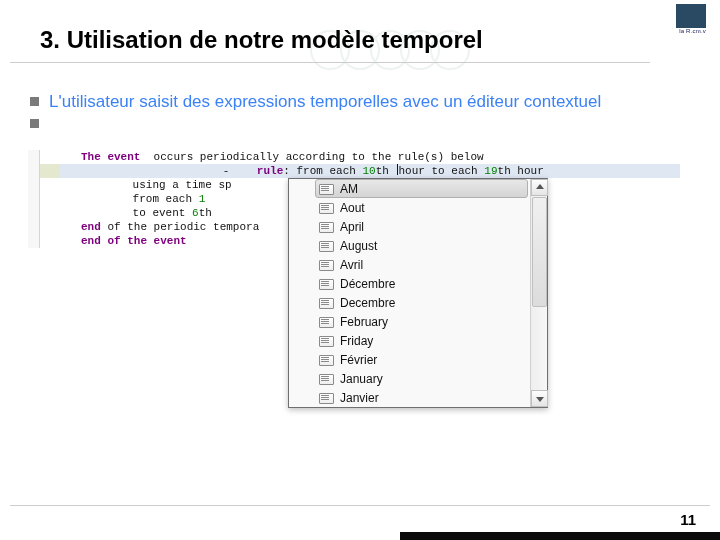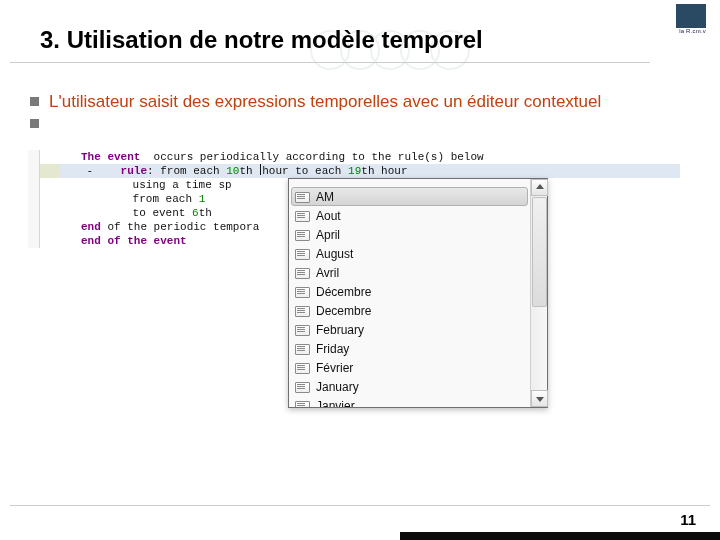--- a/index.html
+++ b/index.html
@@ -1,41 +1,41 @@
 <!DOCTYPE html>
 <html><head>
 <meta charset="utf-8">
 <style>
   * { box-sizing: border-box; margin: 0; padding: 0; }
   html, body { width: 720px; height: 540px; font-family: Arial, Helvetica, sans-serif; background: #fff; }
-  .slide { position: relative; width: 720px; height: 540px; background: #fff; overflow: hidden; }
+  .slide { position: relative; width: 720px; height: 540px; background: #fff; overflow: hidden; text-align: center; }
   .logo { position: absolute; top: 4px; right: 14px; width: 46px; height: 30px; }
   .logo .bg { position: absolute; top: 0; left: 16px; width: 30px; height: 24px; background: #2a4a64; }
   .logo .txt { position: absolute; bottom: 0; right: 0; font-size: 6px; color: #1a1a54; letter-spacing: .2px; }
   .title { position: absolute; top: 26px; left: 40px; font-size: 24px; font-weight: bold; color: #000; }
   .title-line { position: absolute; top: 62px; left: 10px; width: 640px; height: 1px; background: #ccc; }
   .circles { position: absolute; top: 30px; left: 310px; display: flex; }
   .circles span { width: 40px; height: 40px; border: 2px solid #eef2f2; border-radius: 50%; margin-left: -10px; display: inline-block; }
   .circles span:first-child { margin-left: 0; }
-  .bullets { position: absolute; top: 92px; left: 30px; font-size: 17px; color: #c2410c; }
+  .bullets { position: absolute; top: 92px; left: 30px; font-size: 17px; color: #3b82f6; }
   .bullets li { list-style: none; display: flex; align-items: flex-start; margin-bottom: 2px; }
   .bullets li .sq { width: 9px; height: 9px; background: #7a7a7a; margin-top: 5px; margin-right: 10px; flex-shrink: 0; }
   .editor { position: absolute; top: 150px; left: 28px; width: 660px; }
   .strip { display: flex; font-size: 9.8px; line-height: 13px; }
   .strip .mk { width: 12px; min-height: 13px; background: #f7f7f8; border-right: 1px solid #d4d4dc; }
   .strip .gut { width: 20px; min-height: 13px; }
   .code { font-family: "Courier New", monospace; font-size: 11px; line-height: 14px; color: #111; white-space: pre; }
   .kw { color: #7d007d; font-weight: bold; margin-left: 21px; }
   .num { color: #008000; }
   .strip .gut.sel { background: #e3e8cf; }
   .row-sel { background: #dfe7f3; display: inline-block; min-width: 620px; }
   .cursor-bar { display: inline-block; width: 1px; height: 11px; background: #111; vertical-align: -1px; margin: 0 1px; }
   .popup { position: absolute; top: 178px; left: 288px; width: 260px; height: 230px; border: 1px solid #6f6f6f; background: #f9f9f9; box-shadow: 0 2px 6px rgba(0,0,0,.25); }
   .popup .inner { display: flex; height: 100%; }
-  .popup .list { flex: 1; overflow: hidden; padding: 8px 0; }
+  .popup .list { flex: 1; overflow: hidden; padding: 0 0; margin-left: 24px; }
   .popup .item { display: flex; align-items: center; height: 19px; padding: 0 6px; font-size: 12px; color: #111; }
   .popup .item .ico { width: 15px; height: 12px; margin-right: 6px; position: relative; }
   .popup .item .ico::before { content: ""; position: absolute; left: 0; top: 1px; width: 13px; height: 9px; border: 1px solid #8a8a8a; border-radius: 1px; background: linear-gradient(#fff,#eee); }
   .popup .item .ico::after { content: ""; position: absolute; left: 2px; top: 3px; width: 8px; height: 1px; background: #8a8a8a; box-shadow: 0 2px 0 #8a8a8a, 0 4px 0 #8a8a8a; }
   .popup .item.sel { background: linear-gradient(#e8e8e8,#d4d4d4); border: 1px solid #b0b0b0; border-radius: 3px; margin: 0 2px; padding: 0 3px; height: 19px; }
   .popup .scroll { width: 17px; background: linear-gradient(90deg,#eee,#f7f7f7); border-left: 1px solid #cfcfcf; position: relative; }
   .popup .scroll .btn { position: absolute; left: 0; width: 17px; height: 17px; background: linear-gradient(#fdfdfd,#e5e5e5); border: 1px solid #bfbfbf; }
   .popup .scroll .btn.top { top: 0; }
   .popup .scroll .btn.bot { bottom: 0; }
   .popup .scroll .btn::after { content: ""; position: absolute; left: 4px; width: 0; height: 0; border-left: 4px solid transparent; border-right: 4px solid transparent; }

